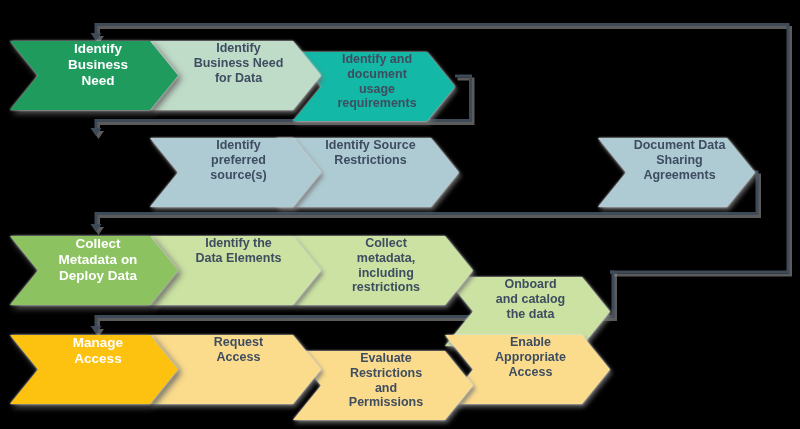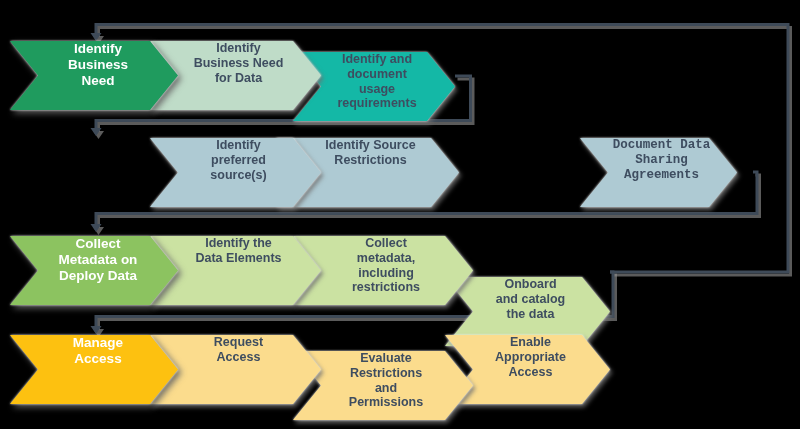--- a/index.html
+++ b/index.html
@@ -24,21 +24,21 @@
   .lead .shape{padding:0 26px 0 34px;}
   .lbl{white-space:pre-line;font-weight:bold;font-size:12.5px;line-height:1.18;
        color:var(--color-step-text,#3E4D60);}
   .lead .lbl{font-size:13.5px;line-height:1.2;color:var(--color-leader-text,#fff);}
   .lead{left:10px;width:168px;z-index:5;}
   .s1{left:150px;width:171px;z-index:4;}
   .s2{z-index:3;} .s3{z-index:2;} .s4{z-index:1;}
   .r1s2{left:293px;width:162px;}
   .r2s2{left:276px;width:183px;}
   .r2s3{left:448px;width:178px;}
-  .r2s4{left:580px;width:157px;font-family:Liberation Mono, monospace;}
+  .r2s4{left:598px;width:157px;}
   .r3s2,.r4s2{left:293px;width:180px;}
   .r3s3,.r4s3{left:445px;width:165px;}
 </style>
 </head>
 <body>
 
 <div class="canvas">
 
   <svg class="connectors" width="800" height="429" viewBox="0 0 800 429">
     <g class="shadow" transform="translate(2.5 3)">

